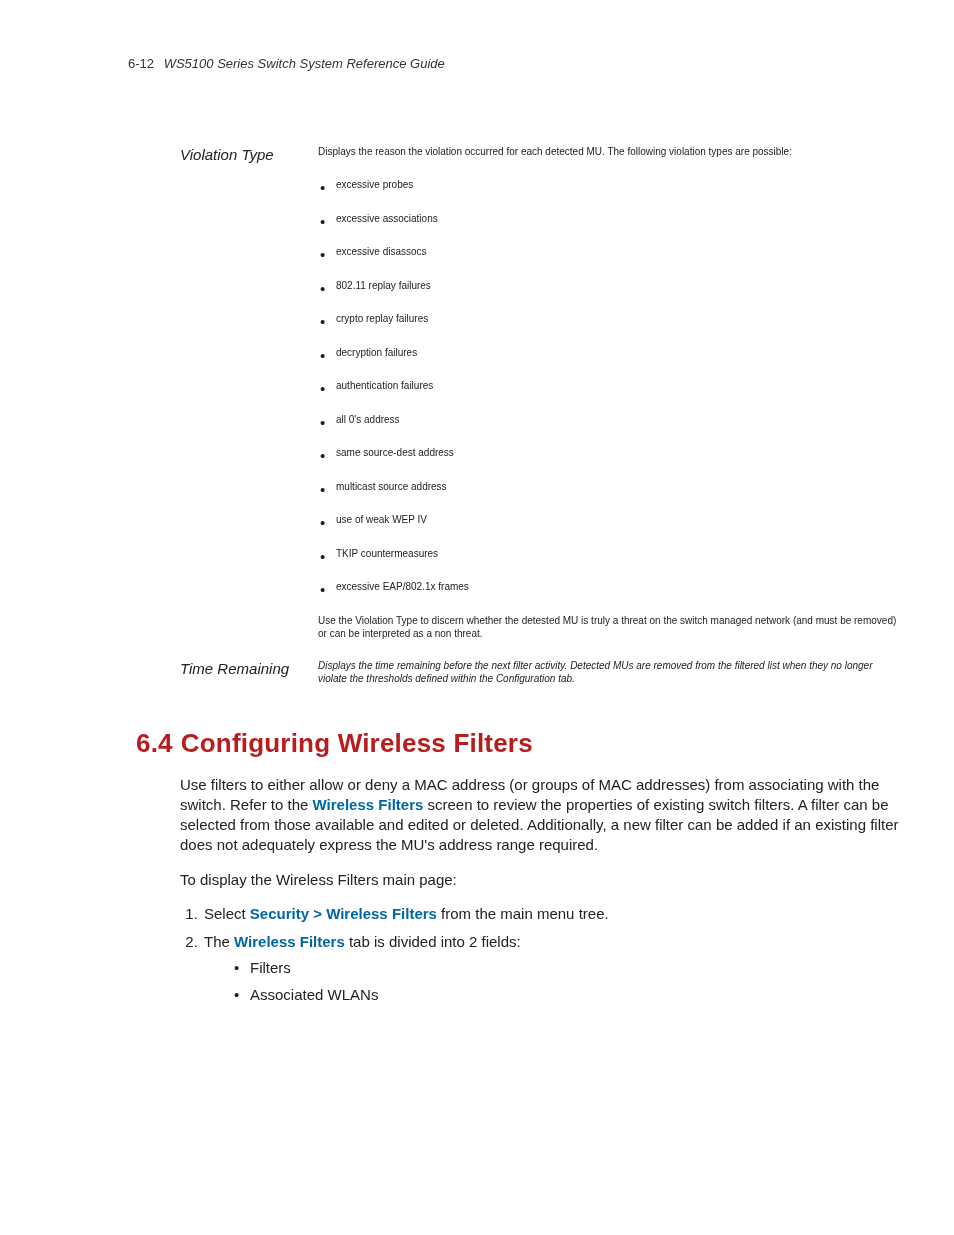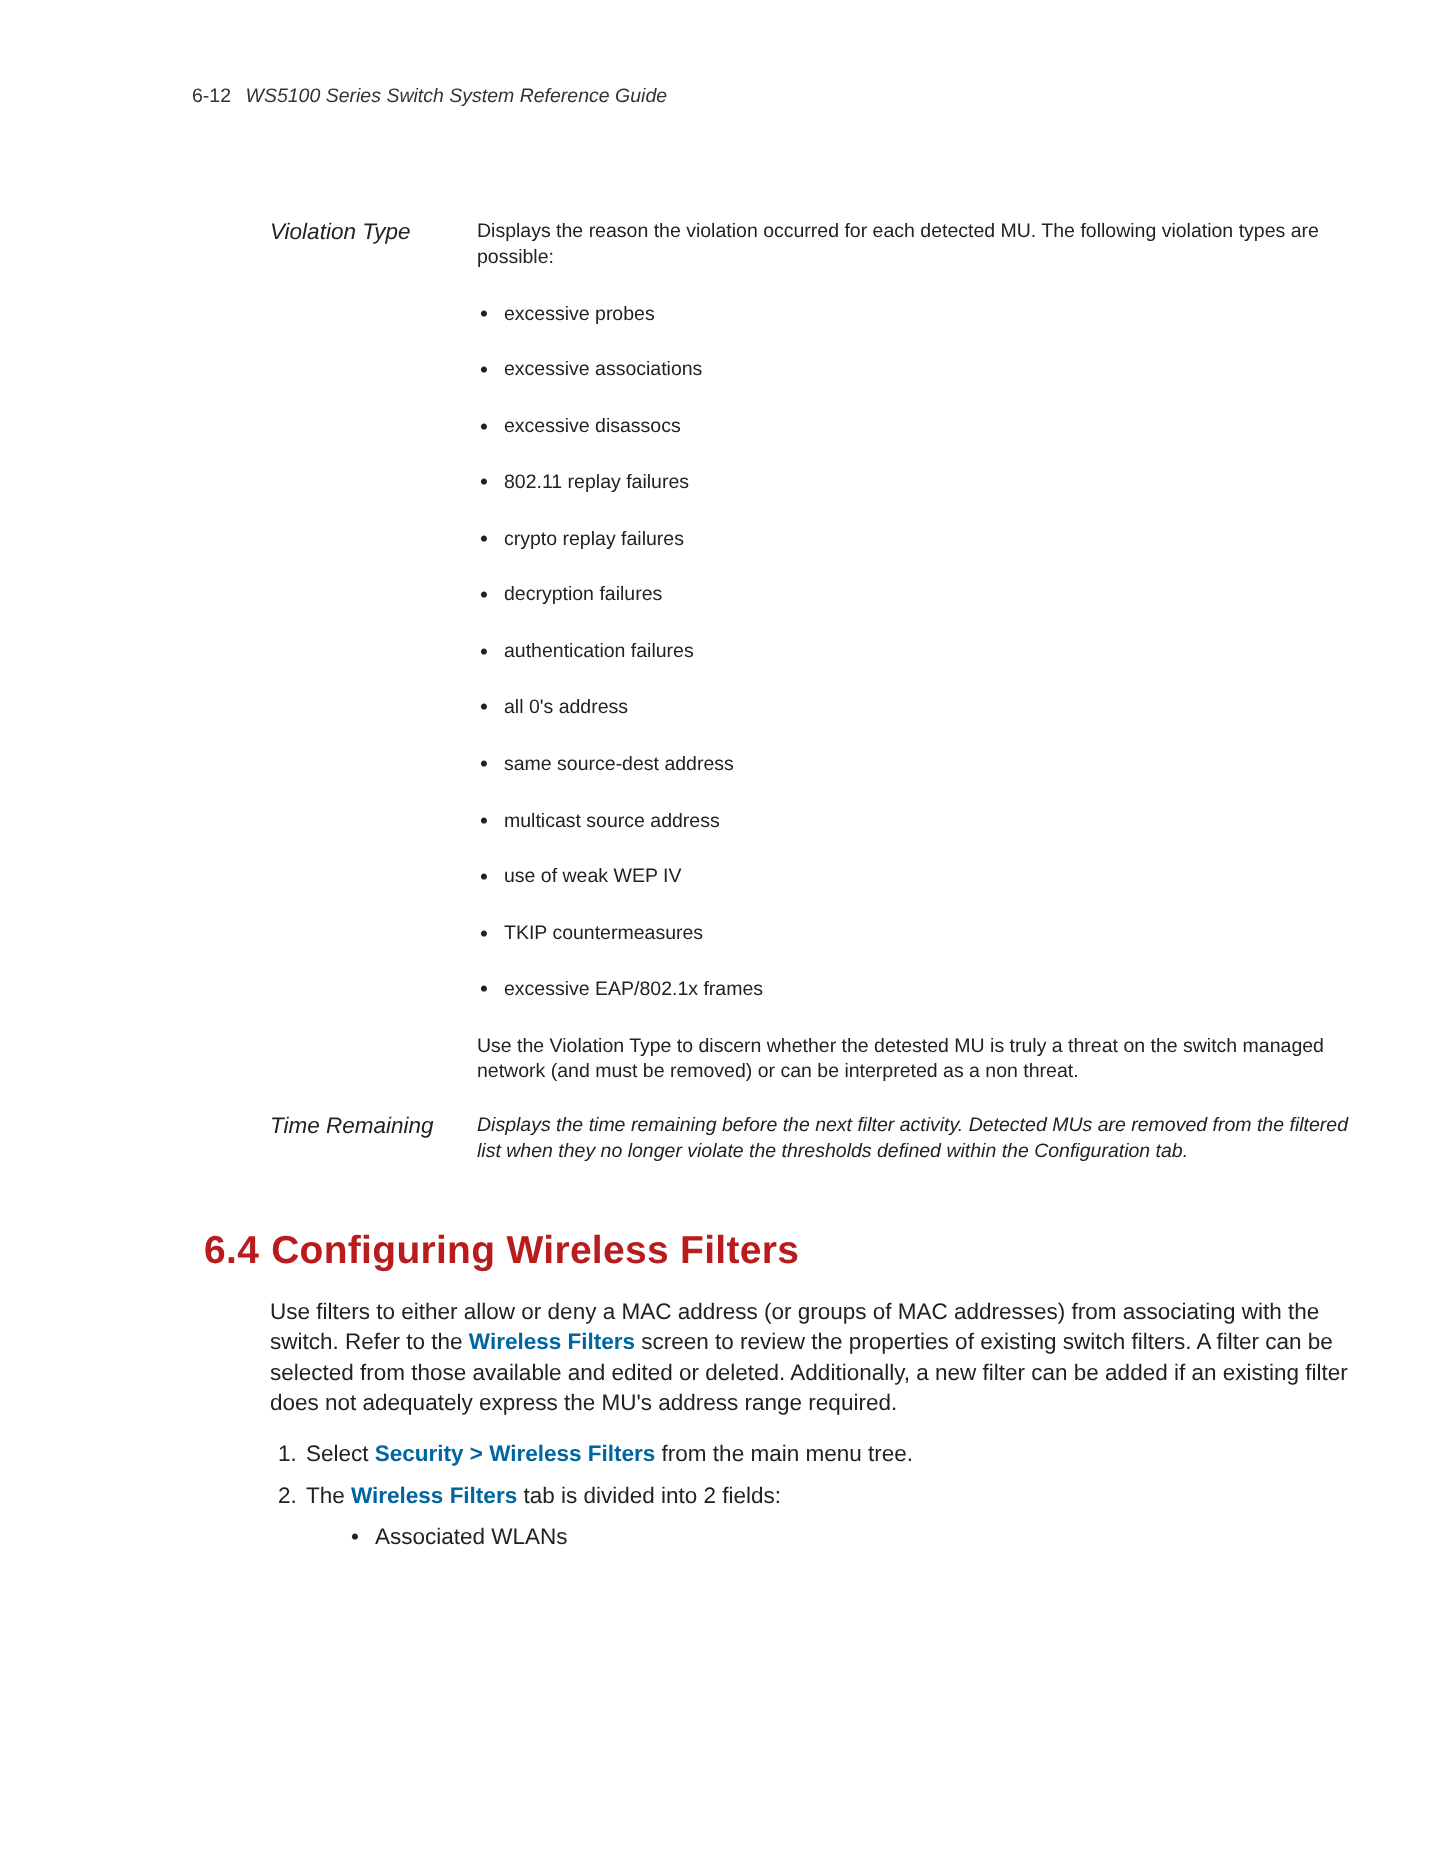--- a/index.html
+++ b/index.html
@@ -44,21 +44,21 @@
     padding: 0;
   }
   .def-label {
     width: 138px;
     font-style: italic;
     font-size: 15px;
     color: #222;
     padding-right: 4px;
   }
   .def-body {
-    font-size: 13px;
+    font-size: 10px;
     color: #222;
   }
   .def-body p {
     margin: 0 0 4px 0;
   }
   ul.bullets {
     list-style: none;
     margin: 2px 0 4px 0;
     padding: 0;
   }
@@ -175,27 +175,29 @@
 
 
   <h2 class="section">
     <span class="num">6.4</span><span>Configuring Wireless Filters</span>
   </h2>
 
   <div class="body-block">
     <p>
       <span>Use filters to either allow or deny a MAC address (or groups of MAC addresses) from associating with the switch. Refer to the </span><span class="bold-blue">Wireless Filters</span><span> screen to review the properties of existing switch filters. A filter can be selected from those available and edited or deleted. Additionally, a new filter can be added if an existing filter does not adequately express the MU's address range required.</span>
     </p>
+    <p>To display the Wireless Filters main page:</p>
 
     <ol class="steps2">
       <li>
         <span>Select </span><span class="bold-blue">Security &gt; Wireless Filters</span><span> from the main menu tree.</span>
       </li>
       <li>
         <span>The </span><span class="bold-blue">Wireless Filters</span><span> tab is divided into 2 fields:</span>
         <ul class="sub">
+          <li>Filters</li>
           <li>Associated WLANs</li>
         </ul>
       </li>
     </ol>
   </div>
 
 </div>
 
 </body></html>

